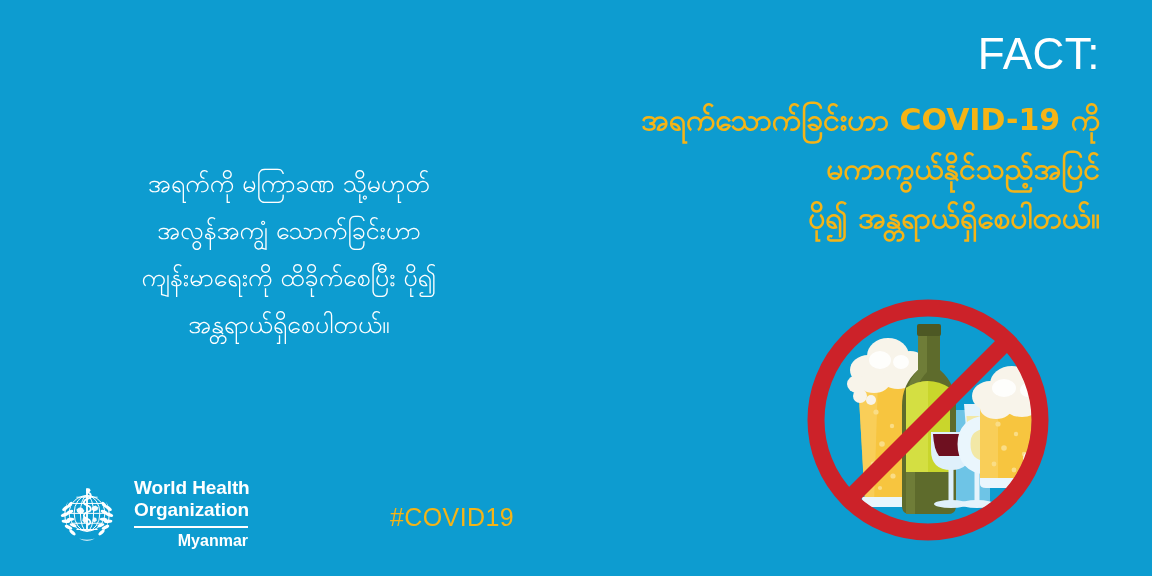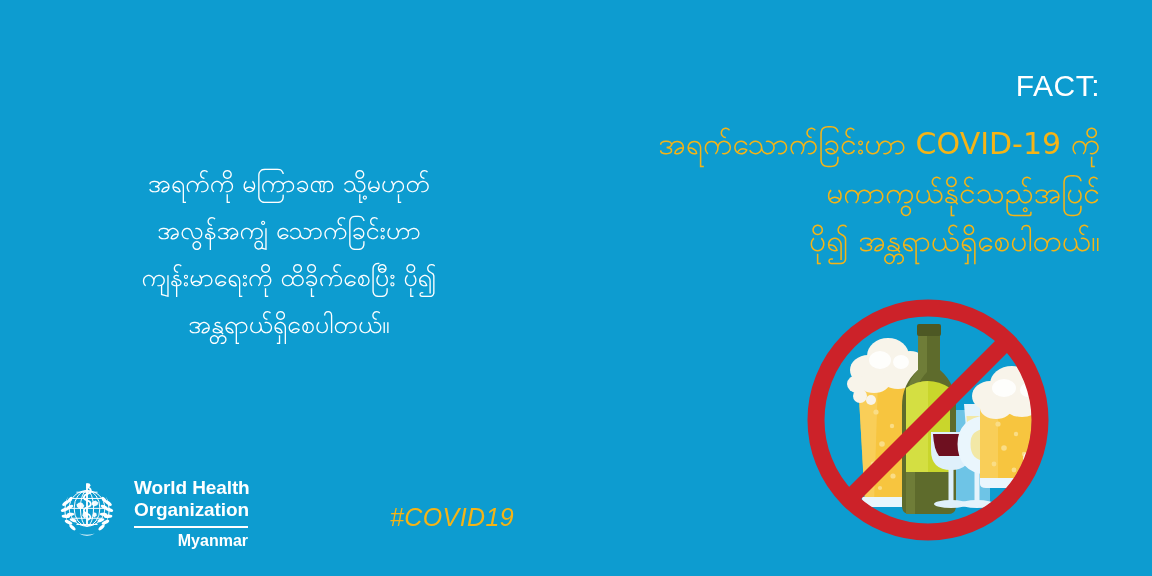--- a/index.html
+++ b/index.html
@@ -20,32 +20,31 @@
   
   .fact-block {
     position: absolute;
     top: 30px;
     right: 52px;
     width: 640px;
     text-align: right;
   }
   .fact-label {
     color: #ffffff;
-    font-size: 30px;
+    font-size: 44px;
     font-weight: 400;
     letter-spacing: 0.5px;
     line-height: 1.1;
     font-family: "Liberation Sans", "DejaVu Sans", sans-serif;
-    margin-top: 39px;
   }
   .fact-headline {
     margin-top: 18px;
     color: #f5b416;
     font-size: 30px;
-    font-weight: 400;
+    font-weight: 700;
     line-height: 1.62;
     font-family: "DejaVu Sans", "Liberation Sans", sans-serif;
     white-space: pre-line;
   }
 
   
   .body-block {
     position: absolute;
     top: 160px;
     left: 54px;
@@ -61,21 +60,21 @@
     white-space: pre-line;
     text-align: center;
   }
 
   
   .who-logo {
     position: absolute;
     left: 54px;
     top: 473px;
     display: flex;
-    align-items: center;
+    align-items: flex-end;
     gap: 14px;
   }
   .who-emblem { width: 66px; height: 66px; display: block; flex: 0 0 auto; }
   .who-wordmark {
     padding-top: 4px;
     display: flex;
     flex-direction: column;
   }
   .who-name {
     color: #ffffff;
@@ -105,21 +104,20 @@
   
   .hashtag {
     position: absolute;
     left: 390px;
     top: 503px;
     color: #f5b416;
     font-size: 25px;
     font-weight: 400;
     letter-spacing: 0.4px;
     font-family: "Liberation Sans", "DejaVu Sans", sans-serif;
-    font-style: italic;
   }
 
   
   .illustration {
     position: absolute;
     left: 800px;
     top: 292px;
     width: 256px;
     height: 256px;
   }

